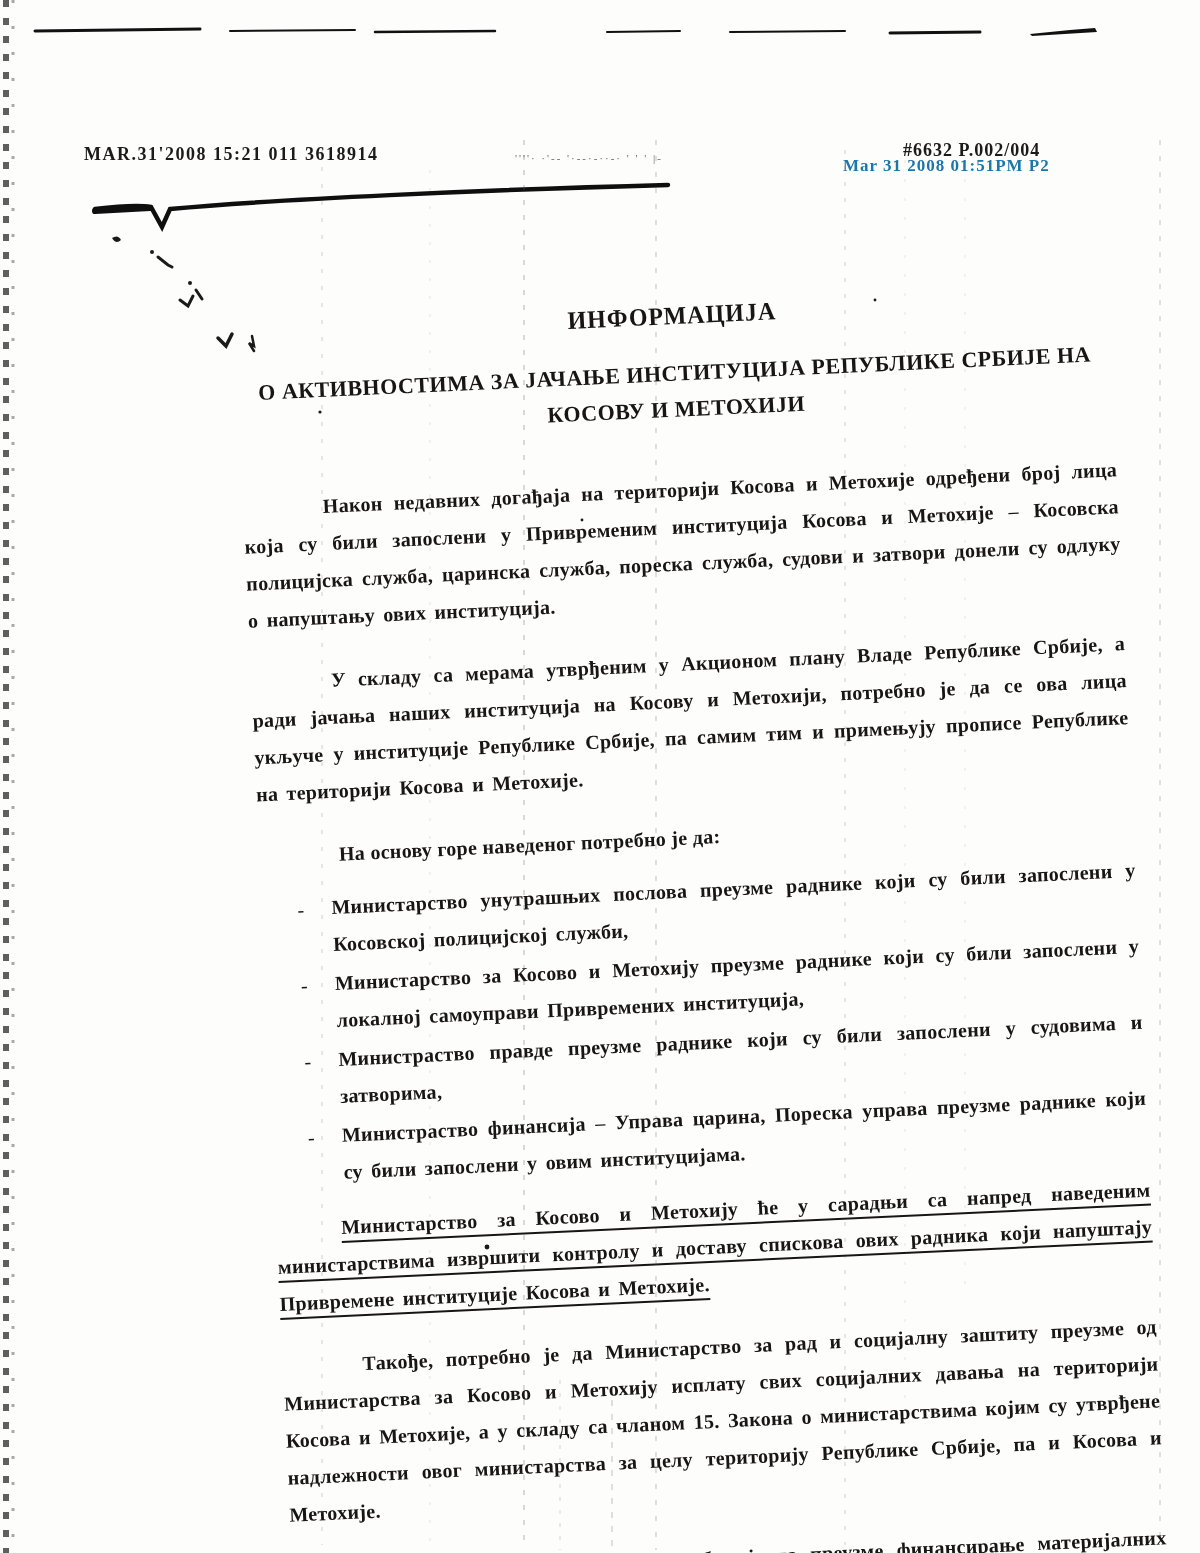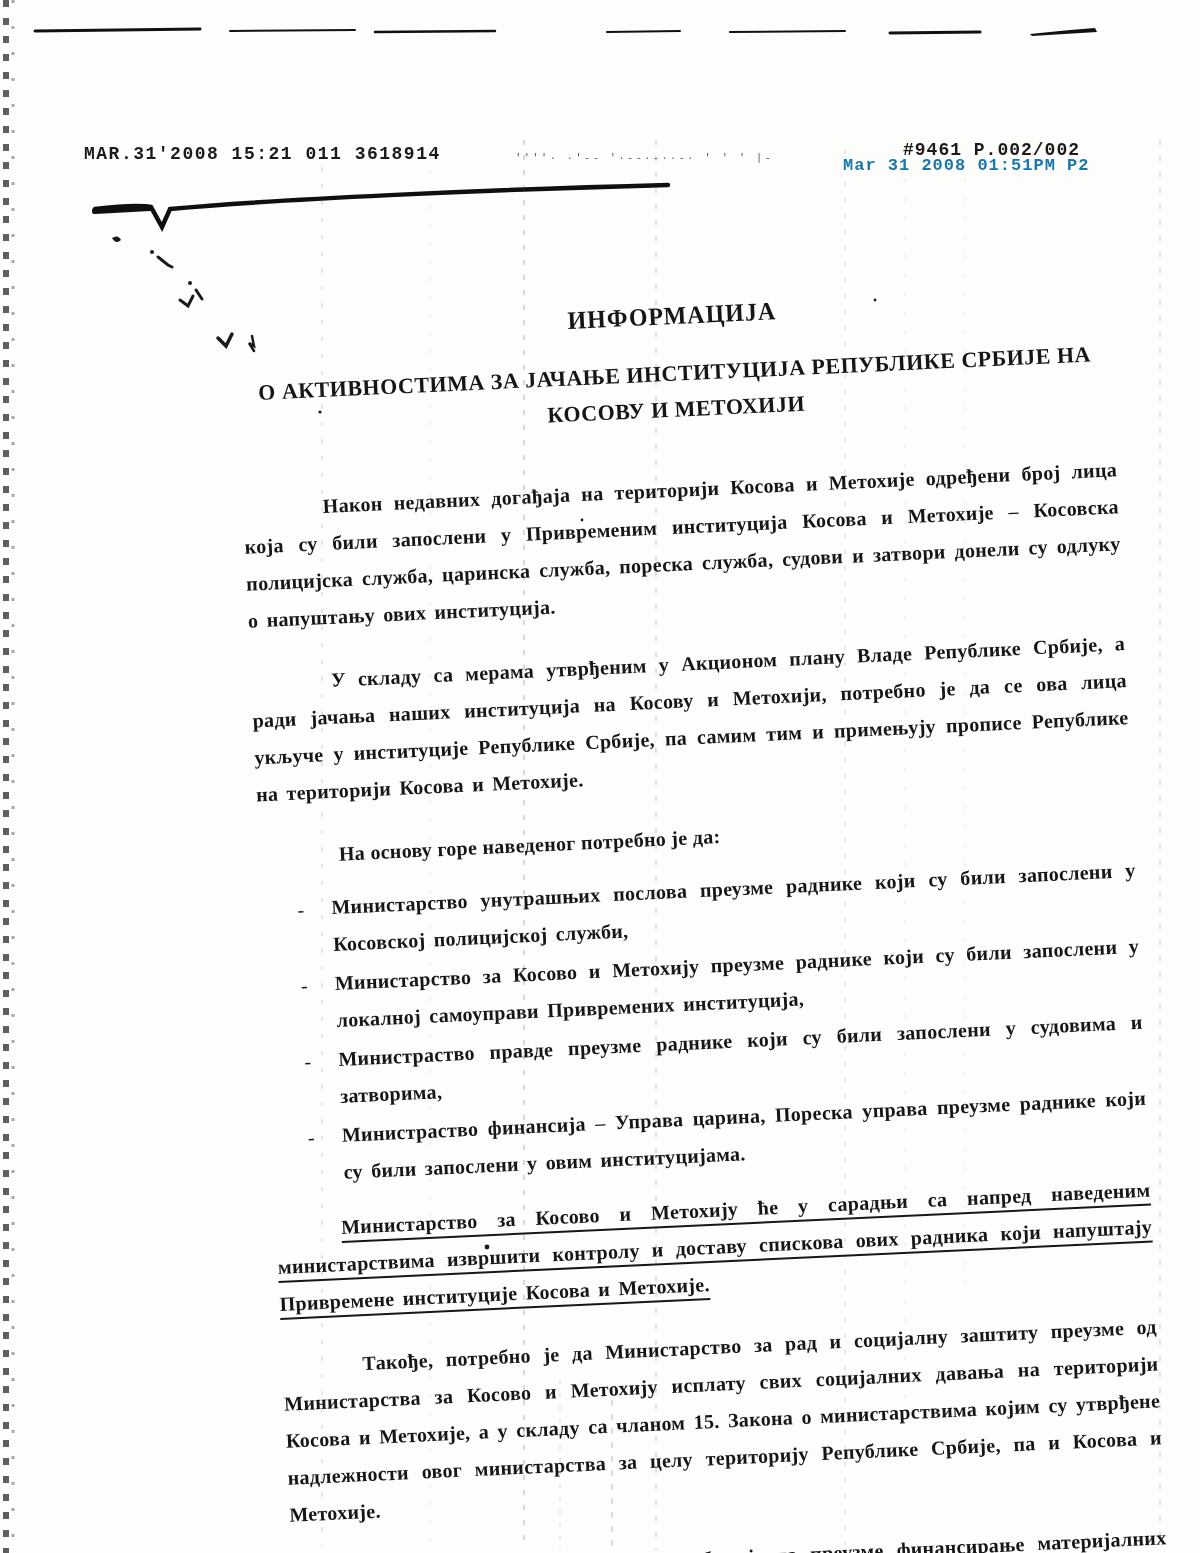--- a/index.html
+++ b/index.html
@@ -10,21 +10,21 @@
     overflow:hidden;
     font-family:"Liberation Serif","DejaVu Serif",serif;
   }
   .page{
     position:absolute;inset:0;
     background:#fdfdfc;
   }
   
   .fax-header{
     position:absolute;top:0;left:0;right:0;height:200px;
-    font-family:Liberation Mono, monospace;
+    font-family:Liberation Serif, serif;
     color:#1c1b19;
   }
   .fax-left{
     position:absolute;left:84px;top:144px;
     font-size:18px;font-weight:700;letter-spacing:1.5px;
     transform:scaleY(1.05);
   }
   .fax-center{
     position:absolute;left:515px;top:152px;width:230px;
     font-size:11px;color:#3a3a3a;letter-spacing:2px;
@@ -98,21 +98,21 @@
   .artifacts{position:absolute;inset:0;pointer-events:none;}
 </style>
 </head>
 <body>
 
 <div class="page">
 
   <div class="fax-header">
     <div class="fax-left">MAR.31'2008 15:21 011 3618914</div>
     <div class="fax-center">''''· ·'-- '·--·-··-· ' ' ' |-</div>
-    <div class="fax-right1">#9461 P.002/002</div>
+    <div class="fax-right1">#6632 P.002/004</div>
     <div class="fax-right2">Mar 31 2008 01:51PM P2</div>
   </div>
 
   <div class="doc">
     <div class="doc-inner">
       <h1 class="doc-title">ИНФОРМАЦИЈА</h1>
       <h2 class="doc-subtitle">О АКТИВНОСТИМА ЗА ЈАЧАЊЕ ИНСТИТУЦИЈА РЕПУБЛИКЕ СРБИЈЕ НА КОСОВУ И МЕТОХИЈИ</h2>
 
       <p class="para first">Након недавних догађаја на територији Косова и Метохије одређени број лица која су били запослени у Привременим институција Косова и Метохије – Косовска полицијска служба, царинска служба, пореска служба, судови и затвори донели су одлуку о напуштању ових институција.</p>
       <p class="para">У складу са мерама утврђеним у Акционом плану Владе Републике Србије, а ради јачања наших институција на Косову и Метохији, потребно је да се ова лица укључе у институције Републике Србије, па самим тим и примењују прописе Републике на територији Косова и Метохије.</p>

